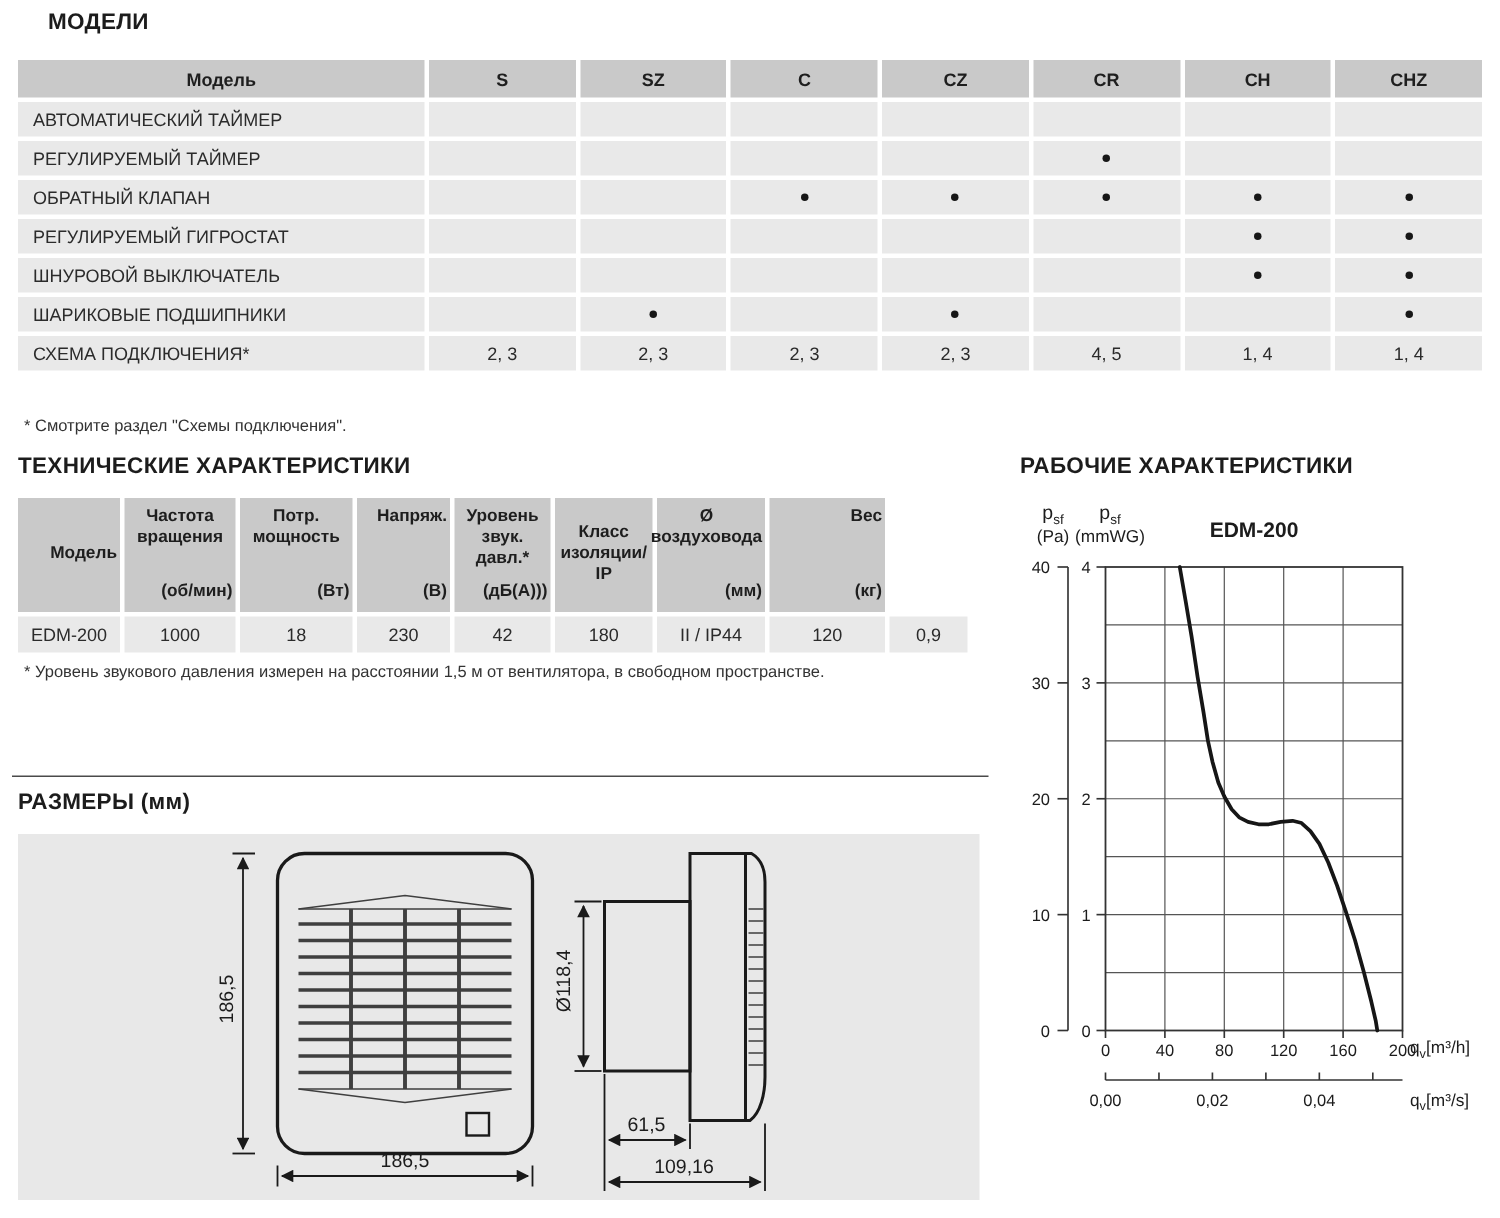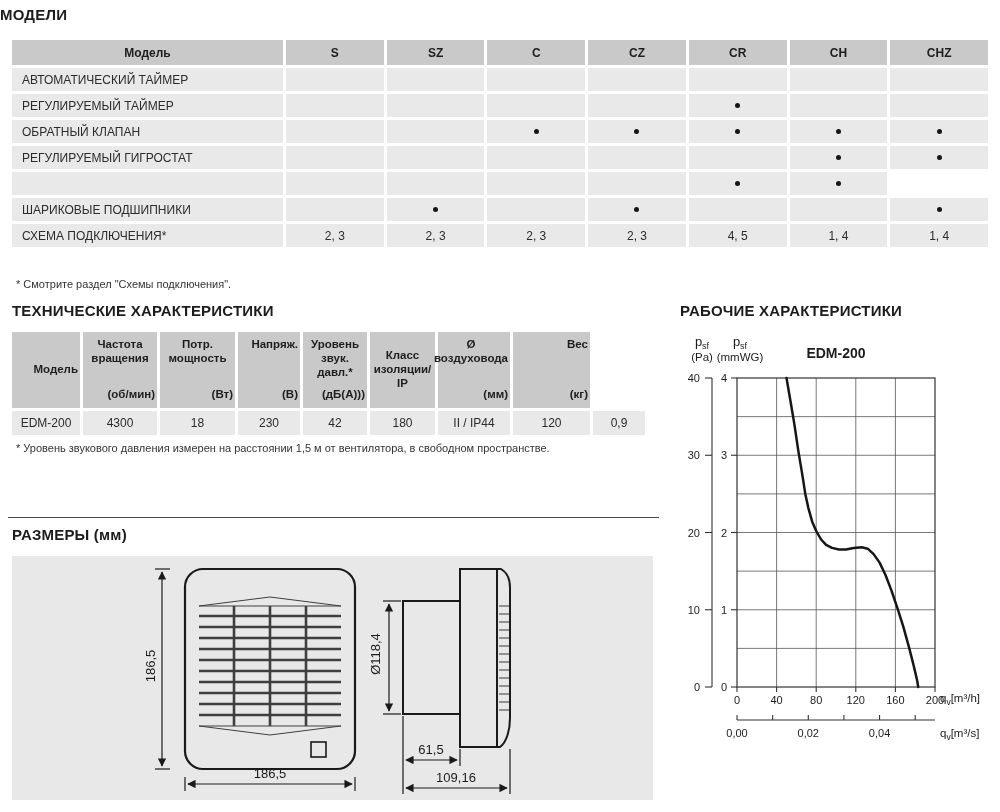--- a/index.html
+++ b/index.html
@@ -31,21 +31,21 @@
   
   svg text{font-family:"Liberation Sans",sans-serif;fill:#1c1c1c;}
   .dim-label{font-size:13px;}
   #perf-chart{position:absolute;left:672px;top:330px;}
 </style>
 </head>
 <body>
 
 <div id="page">
 
-  <div class="section-title" style="left:0;top:6px;">МОДЕЛИ</div>
+  <div class="section-title" style="left:32px;top:6px;">МОДЕЛИ</div>
 
   <div id="models-table">
       <div class="mrow">
         <div class="mcell mhead first">Модель</div>
         <div class="mcell mhead">S</div>
         <div class="mcell mhead">SZ</div>
         <div class="mcell mhead">C</div>
         <div class="mcell mhead">CZ</div>
         <div class="mcell mhead">CR</div>
         <div class="mcell mhead">CH</div>
@@ -101,20 +101,21 @@
         <div class="mcell"></div>
         <div class="mcell"></div>
         <div class="mcell">
           <span class="dot"></span>
         </div>
         <div class="mcell">
           <span class="dot"></span>
         </div>
       </div>
       <div class="mrow">
+        <div class="mcell first">ШНУРОВОЙ ВЫКЛЮЧАТЕЛЬ</div>
         <div class="mcell"></div>
         <div class="mcell"></div>
         <div class="mcell"></div>
         <div class="mcell"></div>
         <div class="mcell"></div>
         <div class="mcell">
           <span class="dot"></span>
         </div>
         <div class="mcell">
           <span class="dot"></span>
@@ -180,21 +181,21 @@
           <span>Ø воздуховода</span>
           <span class="unit">(мм)</span>
         </div>
         <div class="thcell">
           <span>Вес</span>
           <span class="unit">(кг)</span>
         </div>
       </div>
       <div class="trow">
         <div class="tcell">EDM-200</div>
-        <div class="tcell">4300</div>
+        <div class="tcell">1000</div>
         <div class="tcell">18</div>
         <div class="tcell">230</div>
         <div class="tcell">42</div>
         <div class="tcell">180</div>
         <div class="tcell">II / IP44</div>
         <div class="tcell">120</div>
         <div class="tcell">0,9</div>
       </div>
     </div>
 

